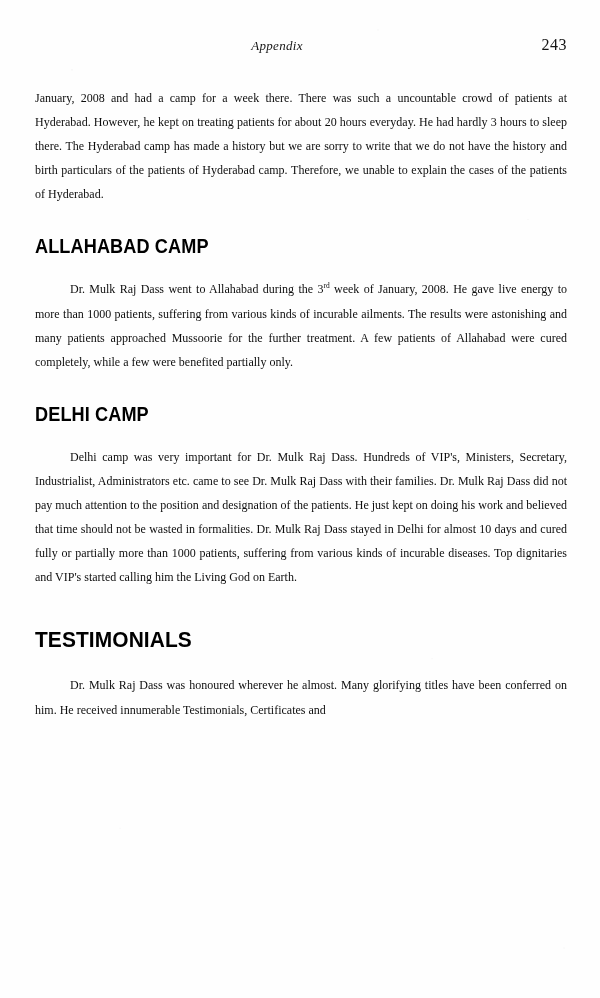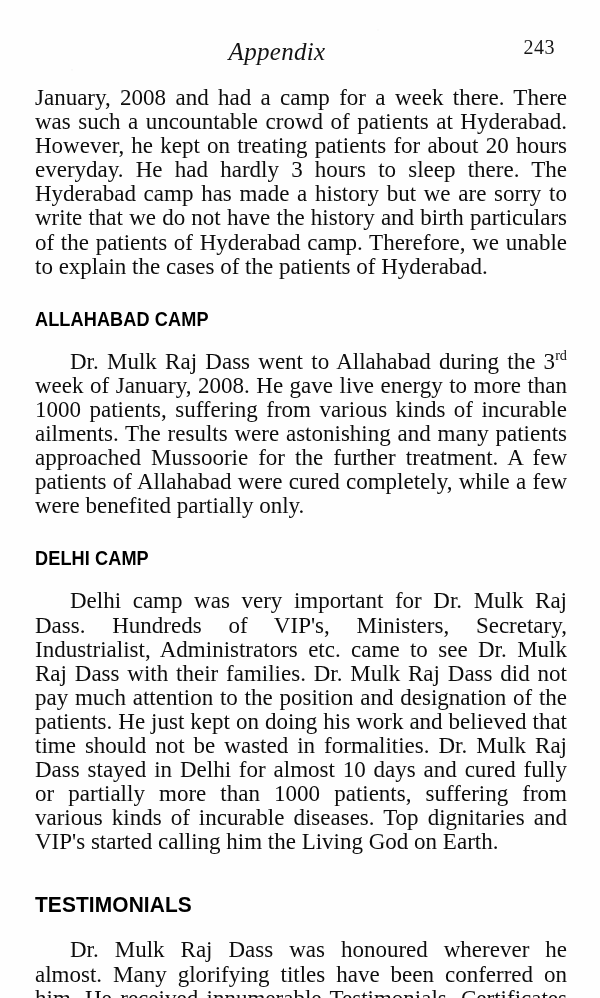--- a/index.html
+++ b/index.html
@@ -45,37 +45,37 @@
     height: 48px;
     margin-top: 38px;
   }
   .runhead-title {
     position: absolute;
     left: 0;
     right: 0;
     top: 0;
     text-align: center;
     font-style: italic;
-    font-size: 25px;
+    font-size: 13px;
     letter-spacing: 0.3px;
     padding-right: 48px;
     color: #141414;
   }
   .runhead-pageno {
     position: absolute;
-    right: 12px;
+    right: 0;
     top: -2px;
-    font-size: 20px;
+    font-size: 16px;
     letter-spacing: 0.5px;
     color: #141414;
   }
 
   
   .para {
-    font-size: 23px;
+    font-size: 12px;
     line-height: 24.1px;
     text-align: justify;
     text-justify: inter-word;
     margin: 0;
     color: #0d0d0d;
     -webkit-font-smoothing: none;
   }
   .para.indent {
     text-indent: 35px;
   }

